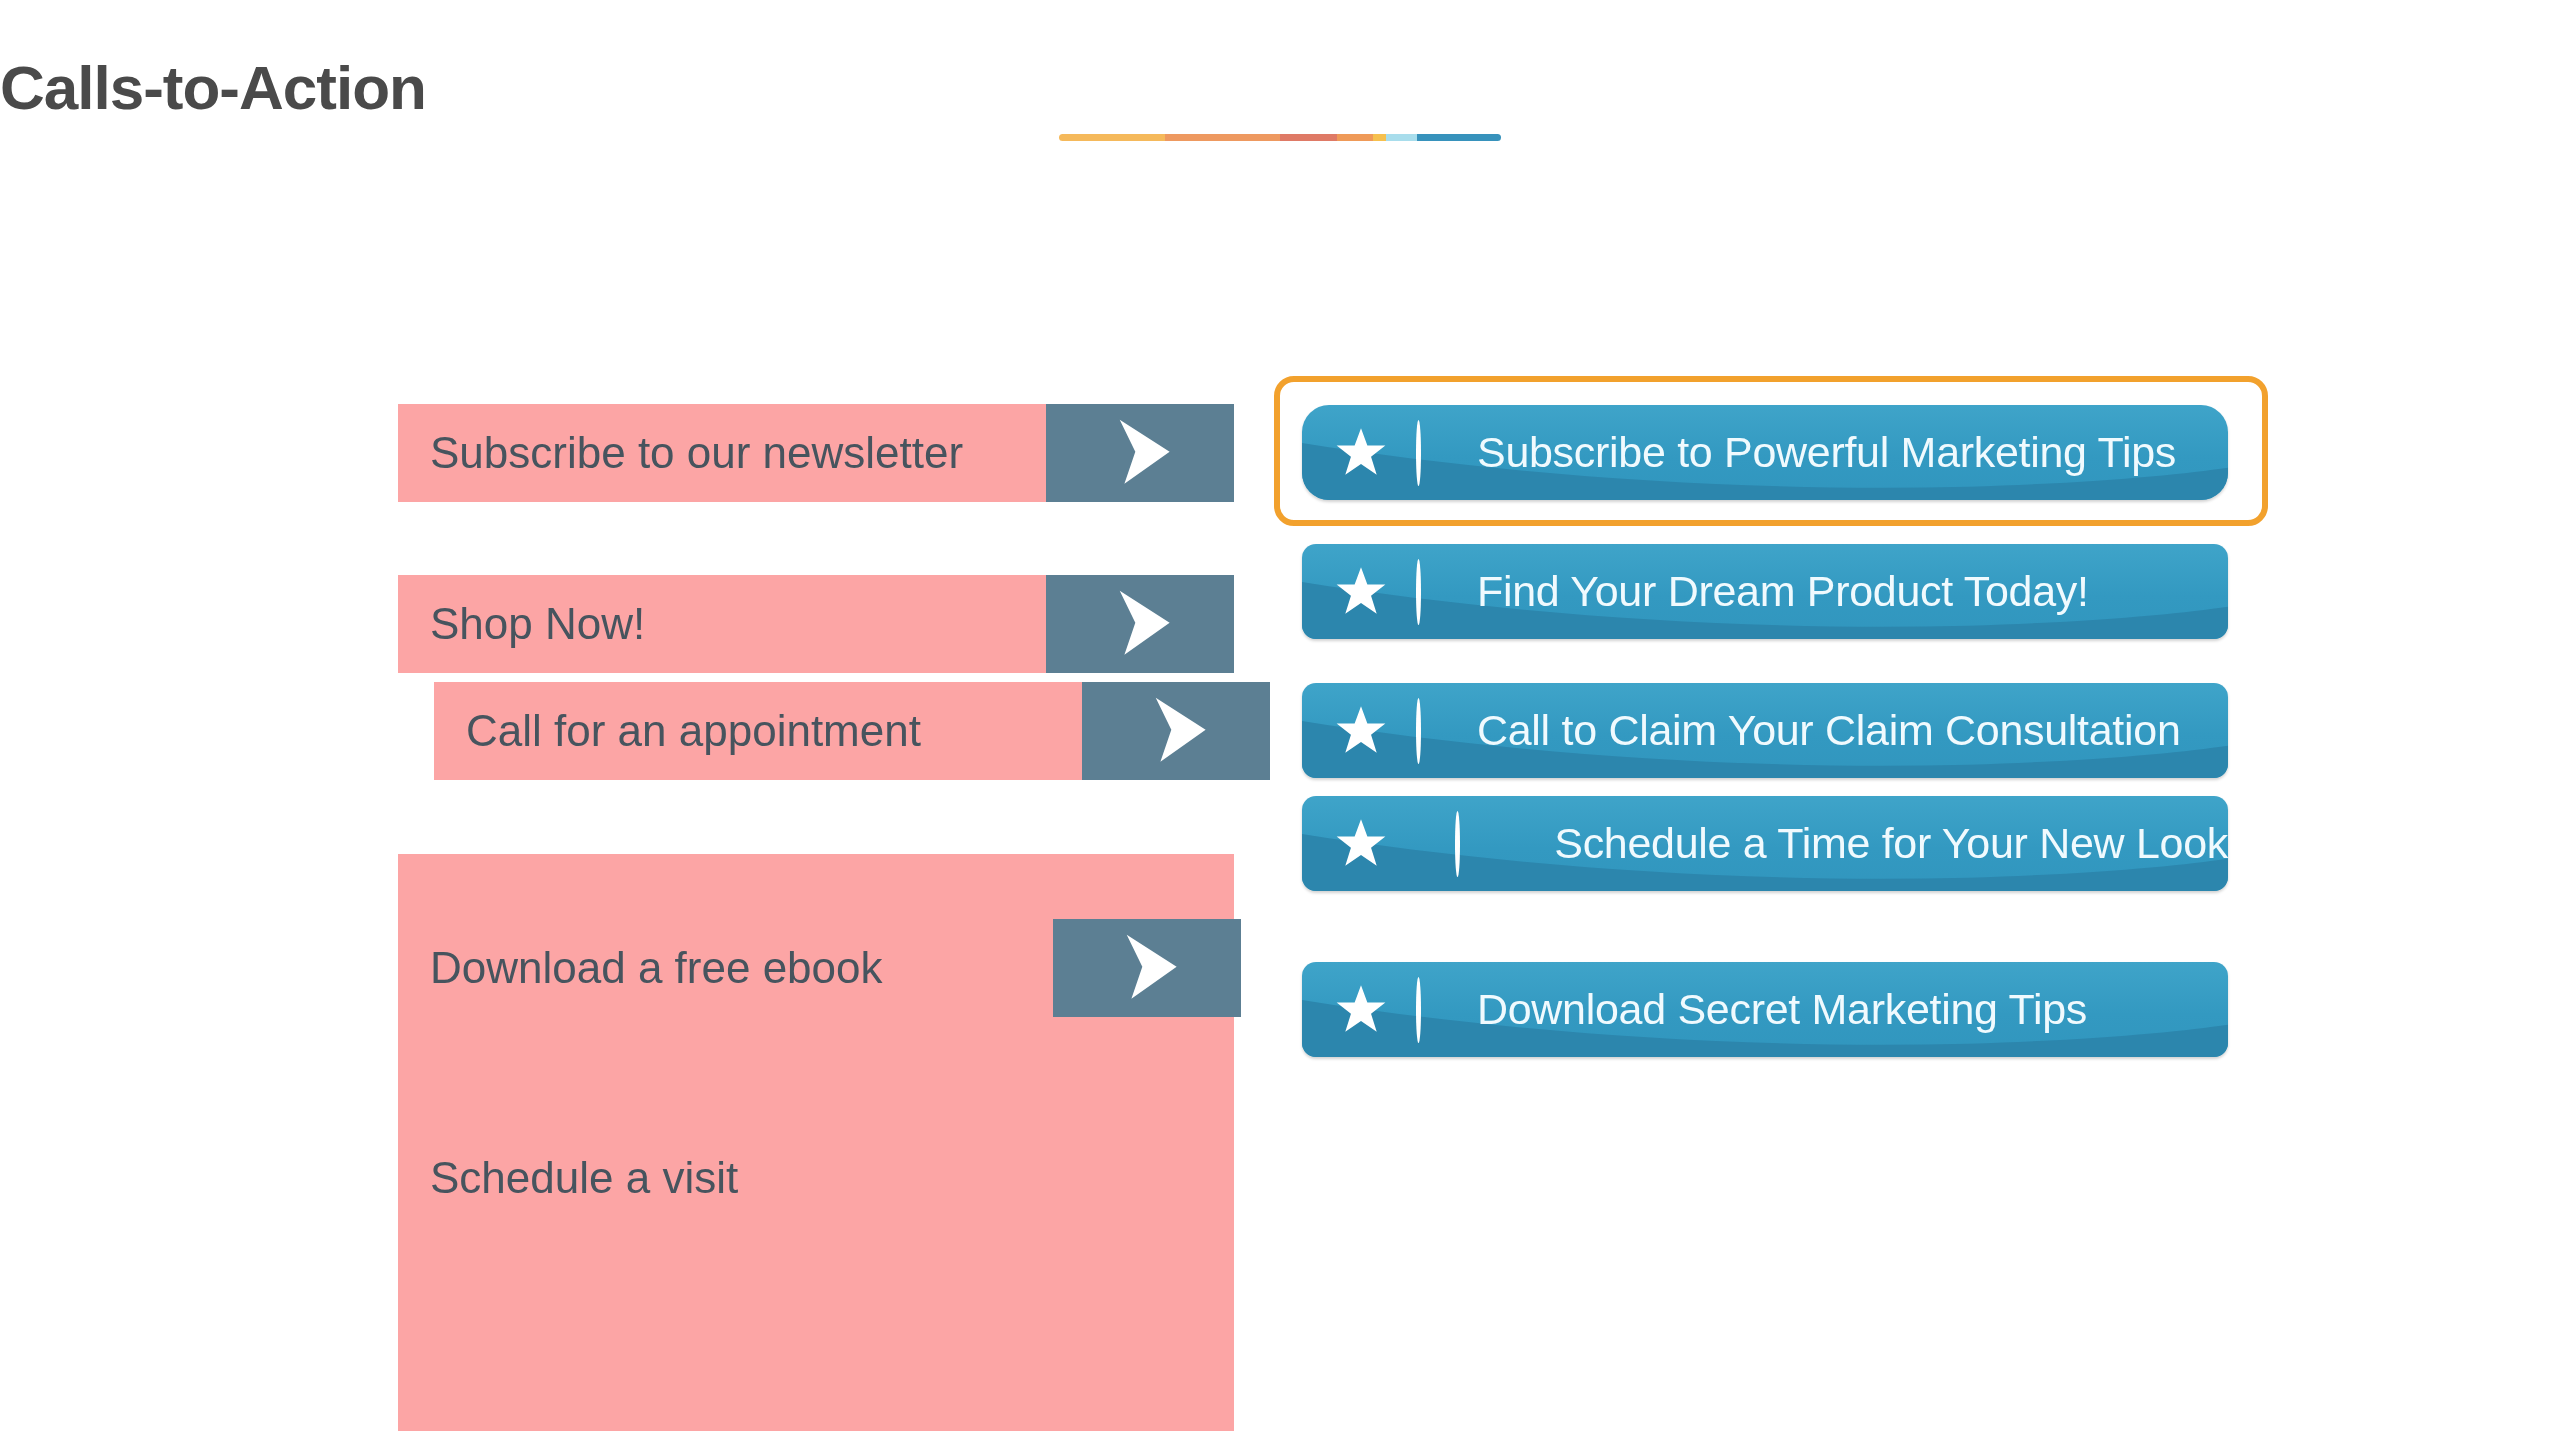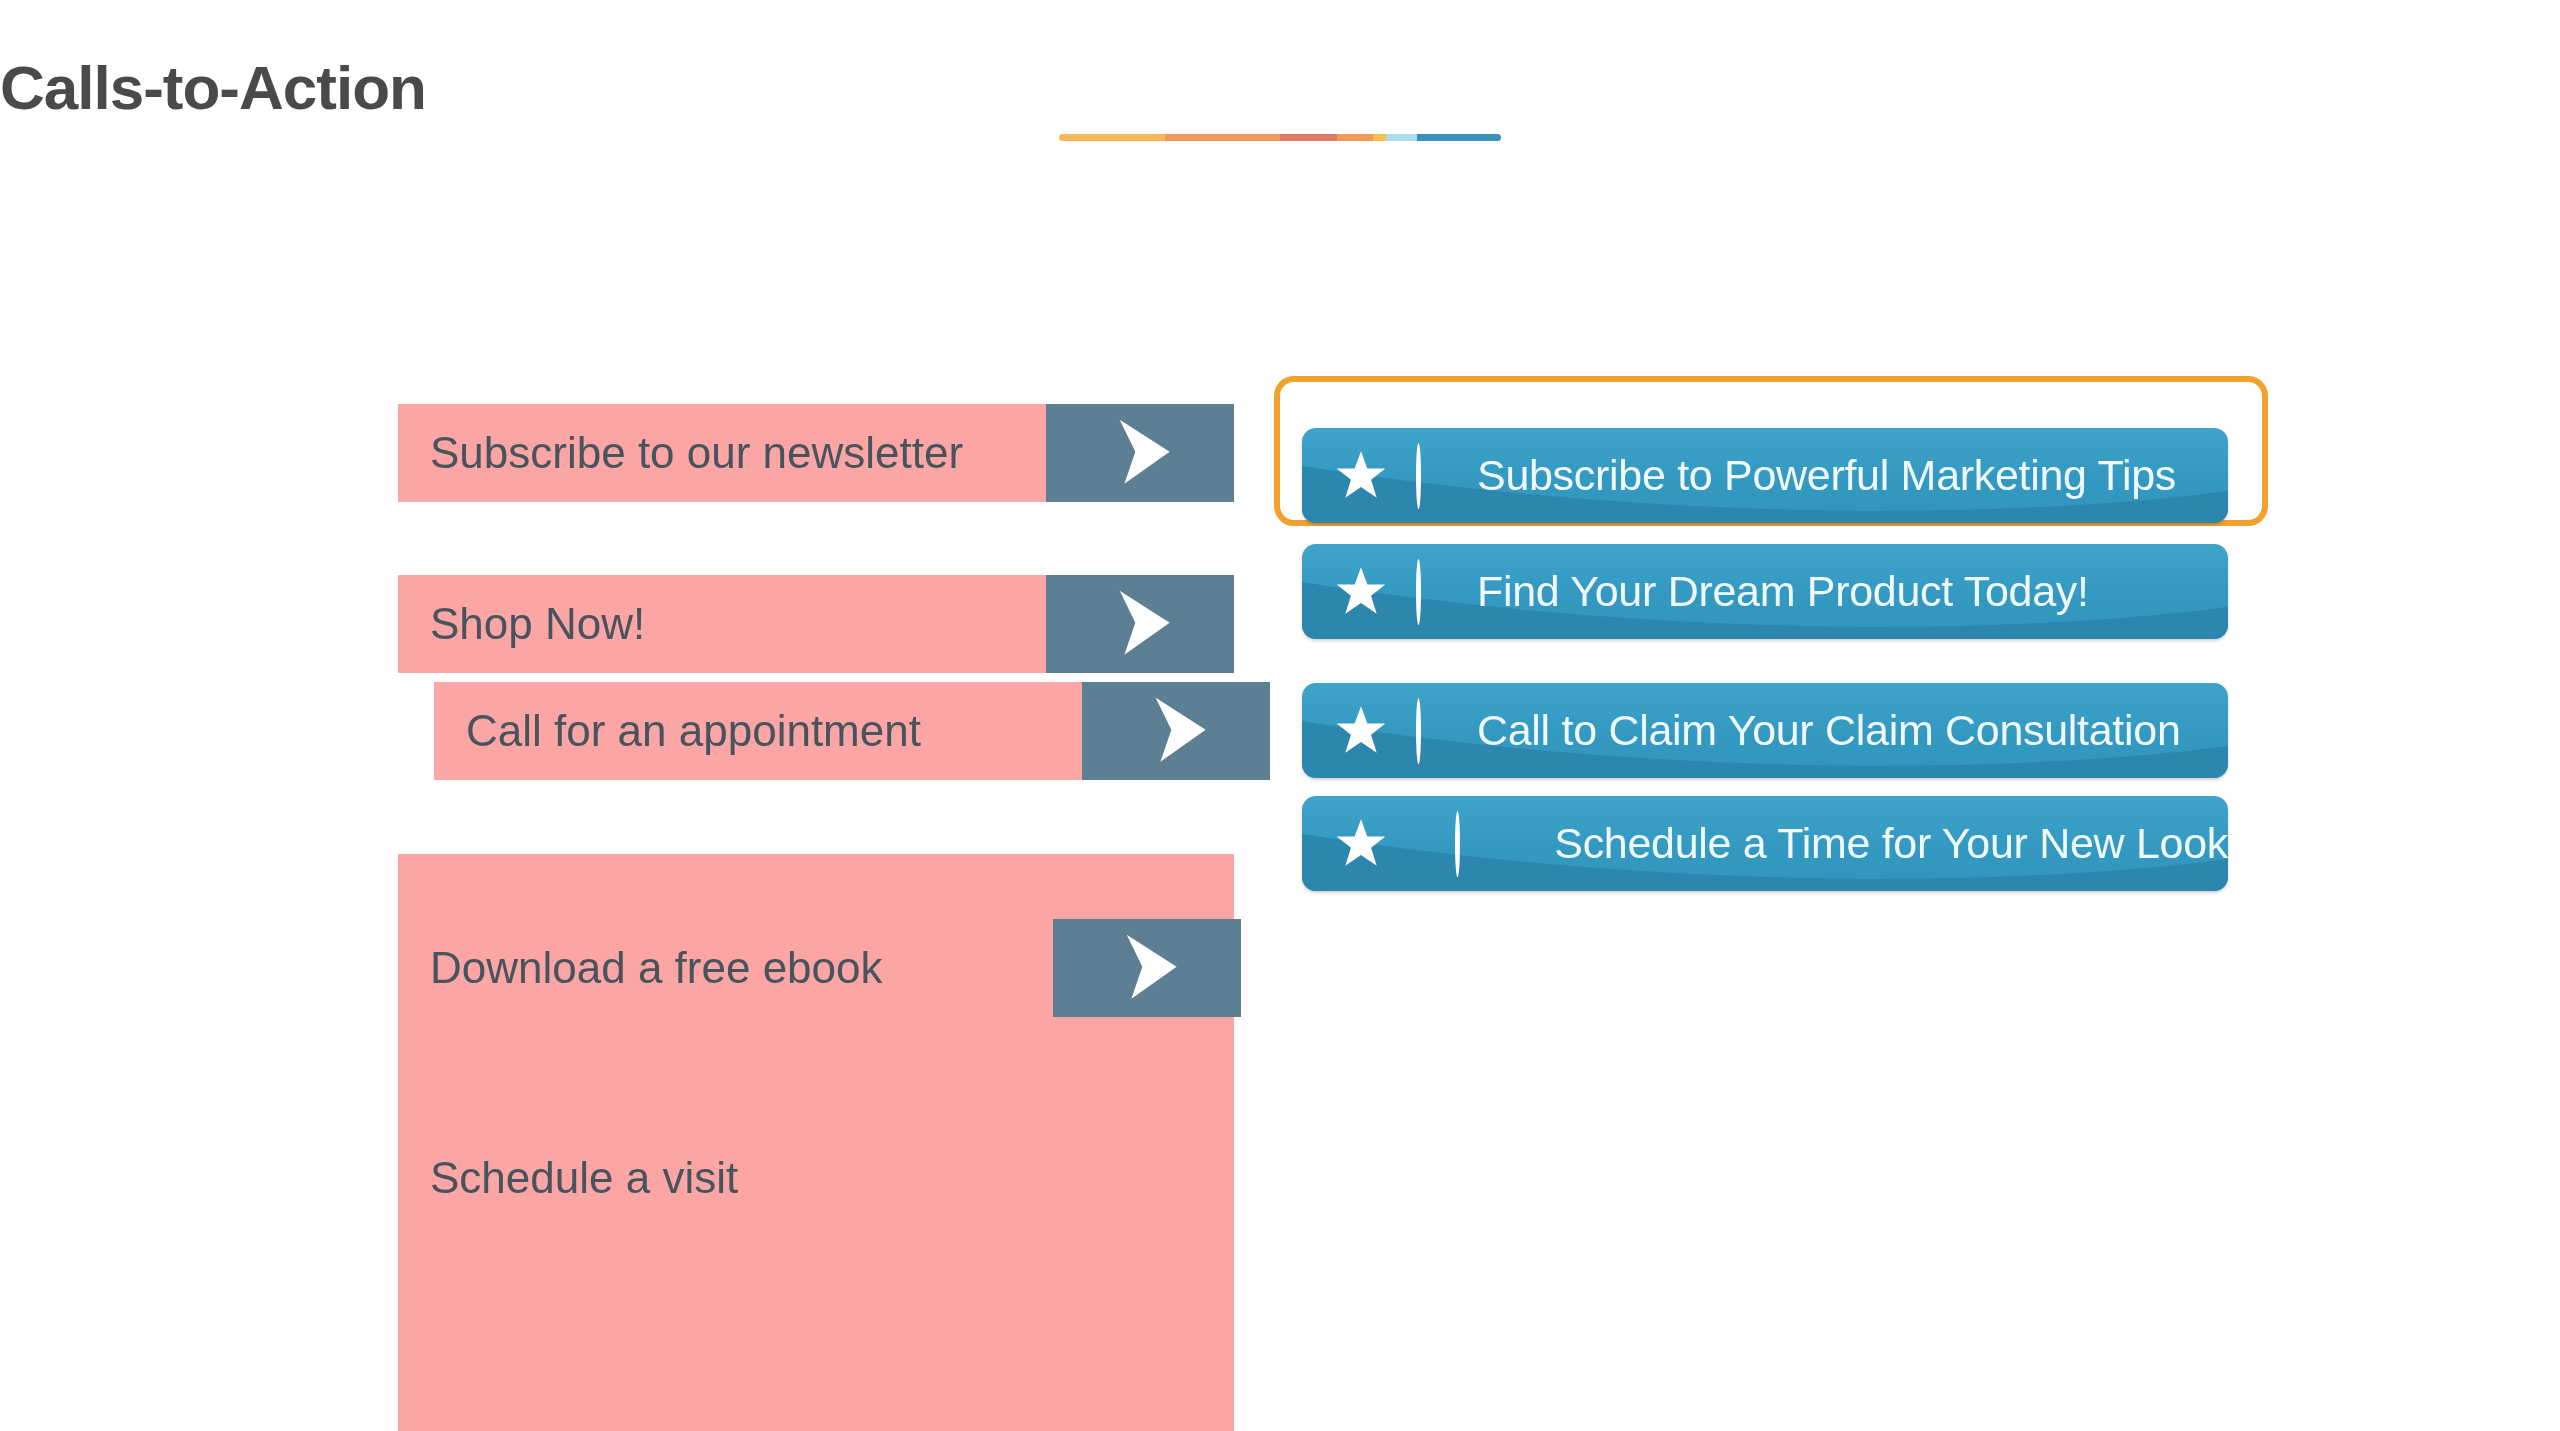--- a/index.html
+++ b/index.html
@@ -96,21 +96,21 @@
     box-sizing:border-box;
     border:6px solid #F2A12D;
     border-radius:20px;
     background:transparent;
     pointer-events:none;
   }
 
   
   .r0{ top:404px; } .r1{ top:543px;margin-top:32px; } .r2{ top:682px;padding-left:36px; }
   .r3{ top:854px;flex-direction:column; } .r4{ top:919px;gap:7px; }
-  .b0{ top:428px; } .b1{ top:544px; } .b2{ top:683px; }
+  .b0{ top:405px;border-radius:27px; } .b1{ top:544px; } .b2{ top:683px; }
   .b3{ top:796px;justify-content:space-between; } .b4{ top:962px; }
 </style>
 </head>
 <body>
 
 <div class="stage">
 
   <div class="title">Calls-to-Action</div>
   <div class="title-underline"></div>
 
@@ -190,14 +190,24 @@
   <div class="improved-btn b3">
     <svg class="wave" viewBox="0 0 100 100" preserveAspectRatio="none">
         <path d="M0,40 C22,74 48,92 72,86 C86,82 95,73 100,66 L100,100 L0,100 Z" fill="#2C86AD"></path>
       </svg>
     <svg class="star" viewBox="0 0 100 100">
         <polygon points="50,4 61.8,36.2 95.1,36.2 68.6,57 79.1,90.5 50,70.5 20.9,90.5 31.4,57 4.9,36.2 38.2,36.2" fill="#FFFFFF"></polygon>
       </svg>
     <div class="divider"></div>
     <div class="improved-label">Schedule a Time for Your New Look</div>
   </div>
+  <div class="improved-btn b4">
+    <svg class="wave" viewBox="0 0 100 100" preserveAspectRatio="none">
+        <path d="M0,40 C22,74 48,92 72,86 C86,82 95,73 100,66 L100,100 L0,100 Z" fill="#2C86AD"></path>
+      </svg>
+    <svg class="star" viewBox="0 0 100 100">
+        <polygon points="50,4 61.8,36.2 95.1,36.2 68.6,57 79.1,90.5 50,70.5 20.9,90.5 31.4,57 4.9,36.2 38.2,36.2" fill="#FFFFFF"></polygon>
+      </svg>
+    <div class="divider"></div>
+    <div class="improved-label">Download Secret Marketing Tips</div>
+  </div>
 
 </div>
 
 </body></html>

